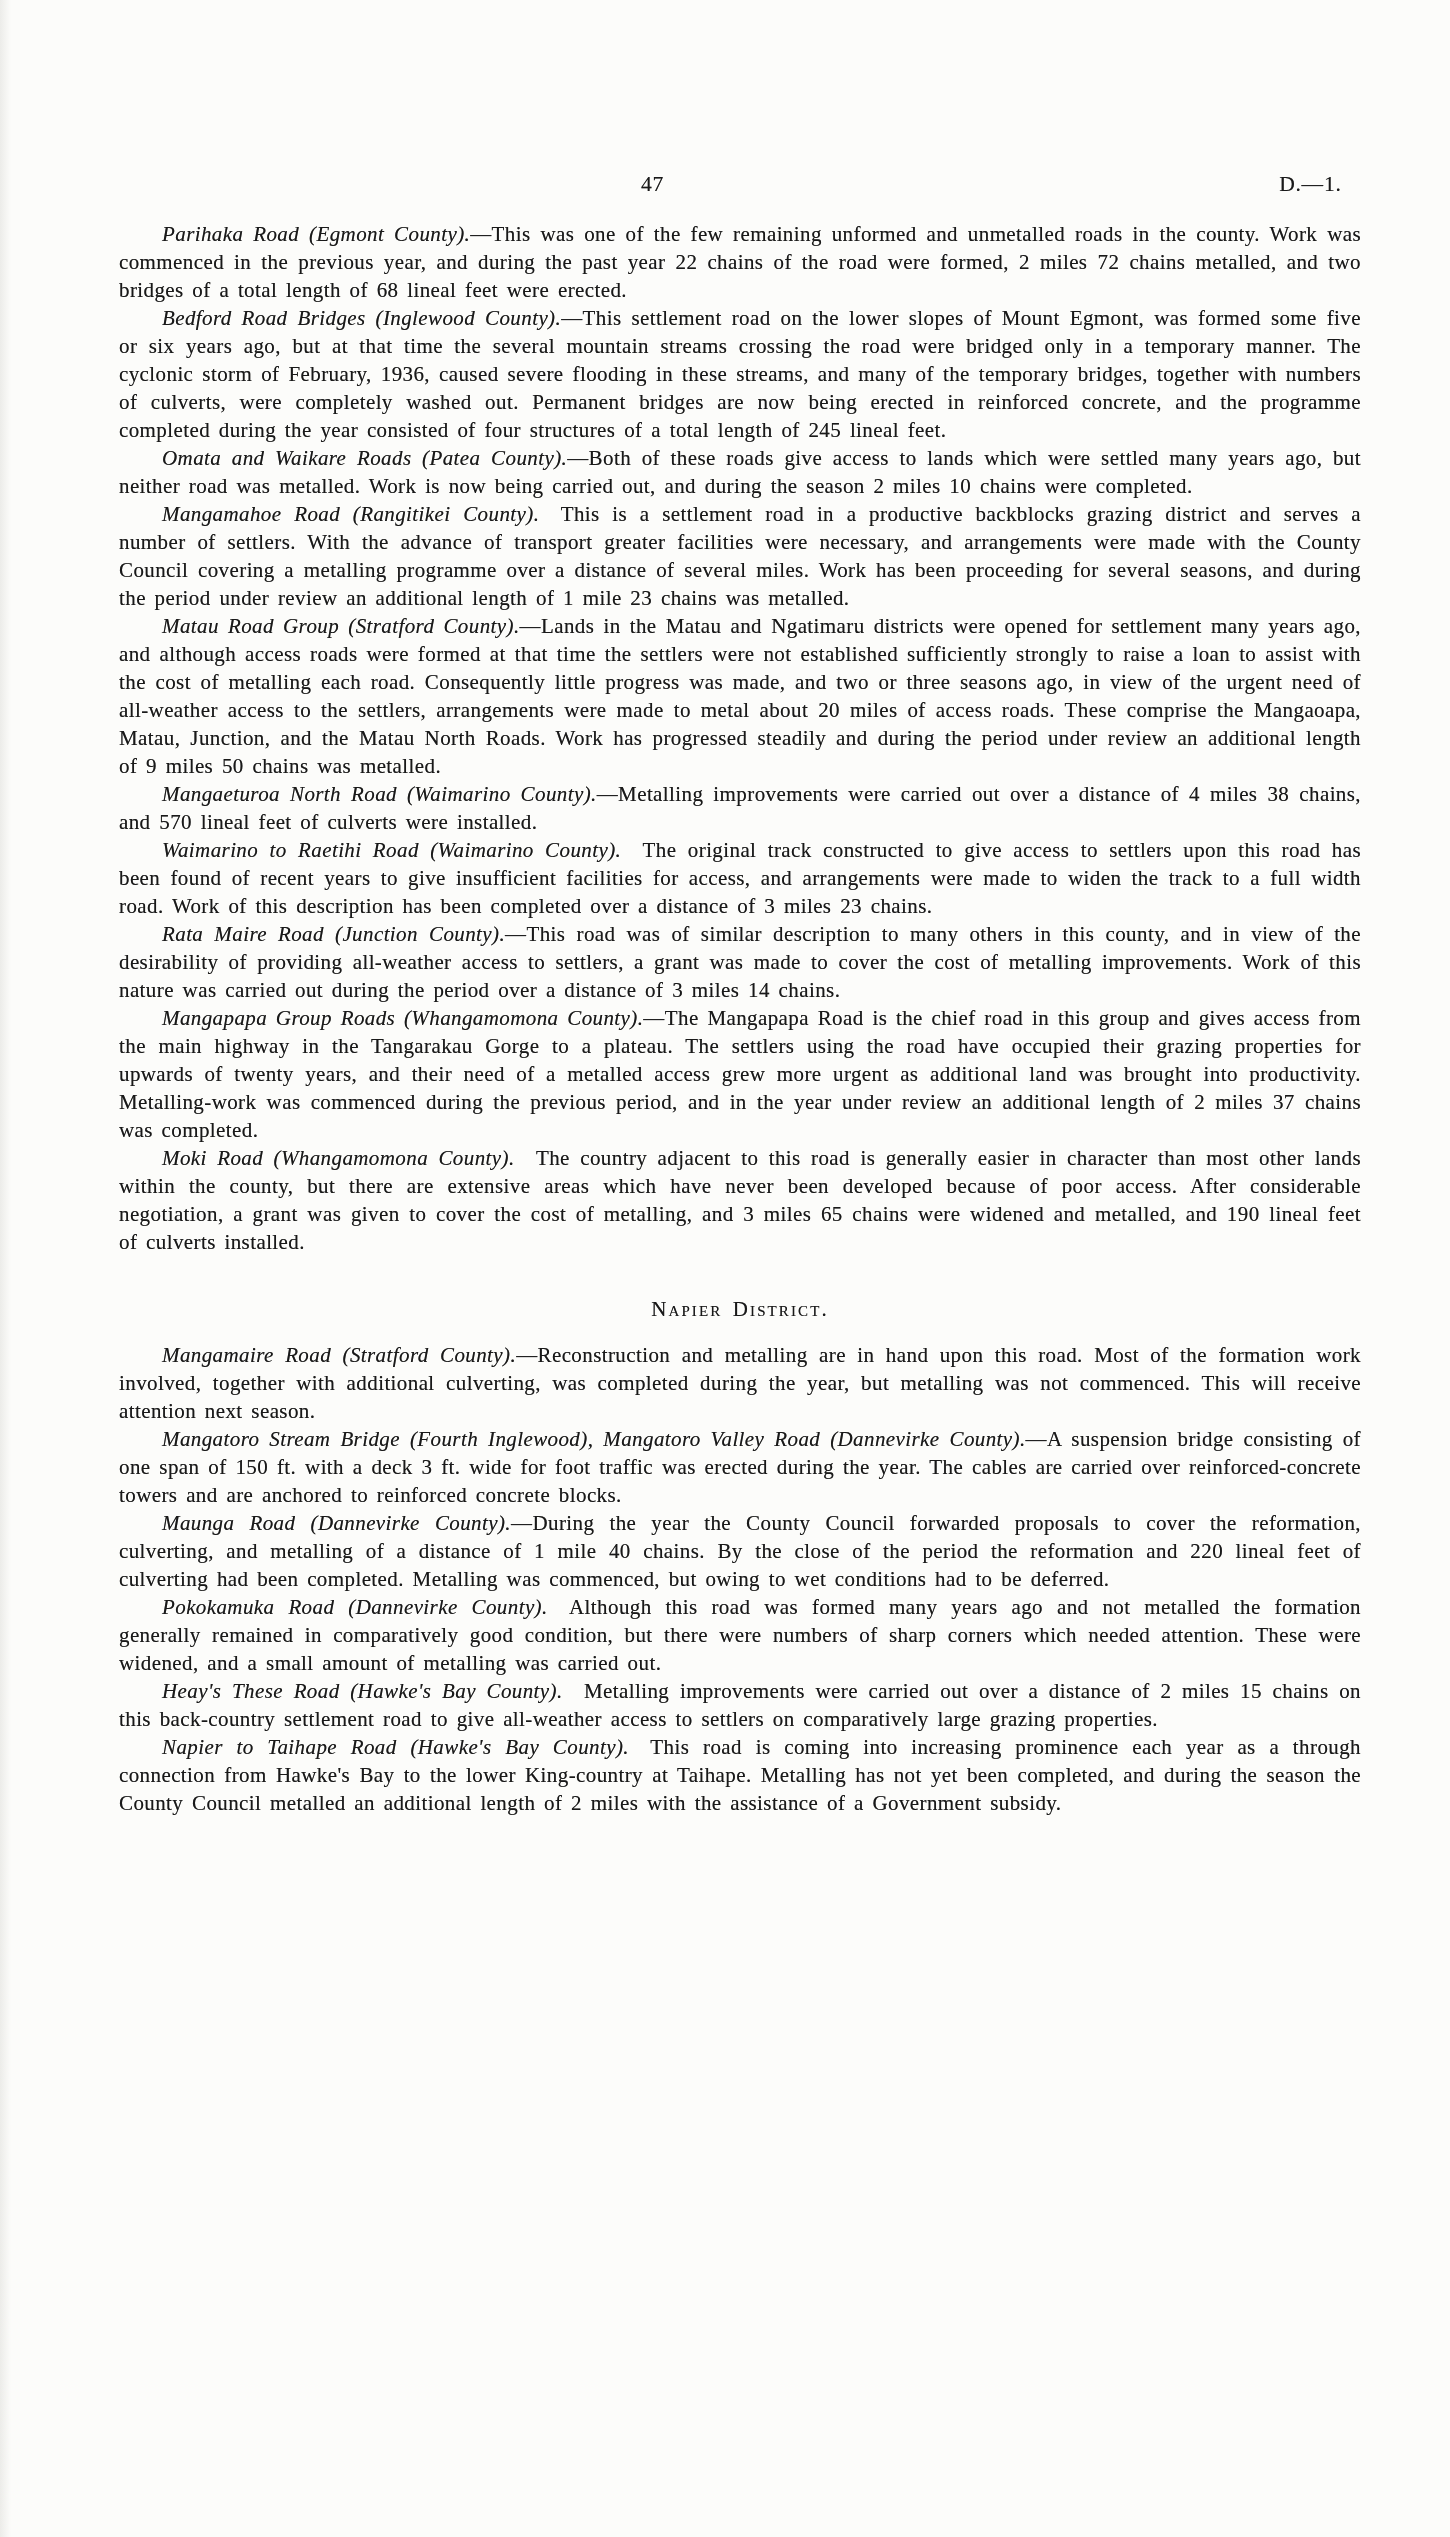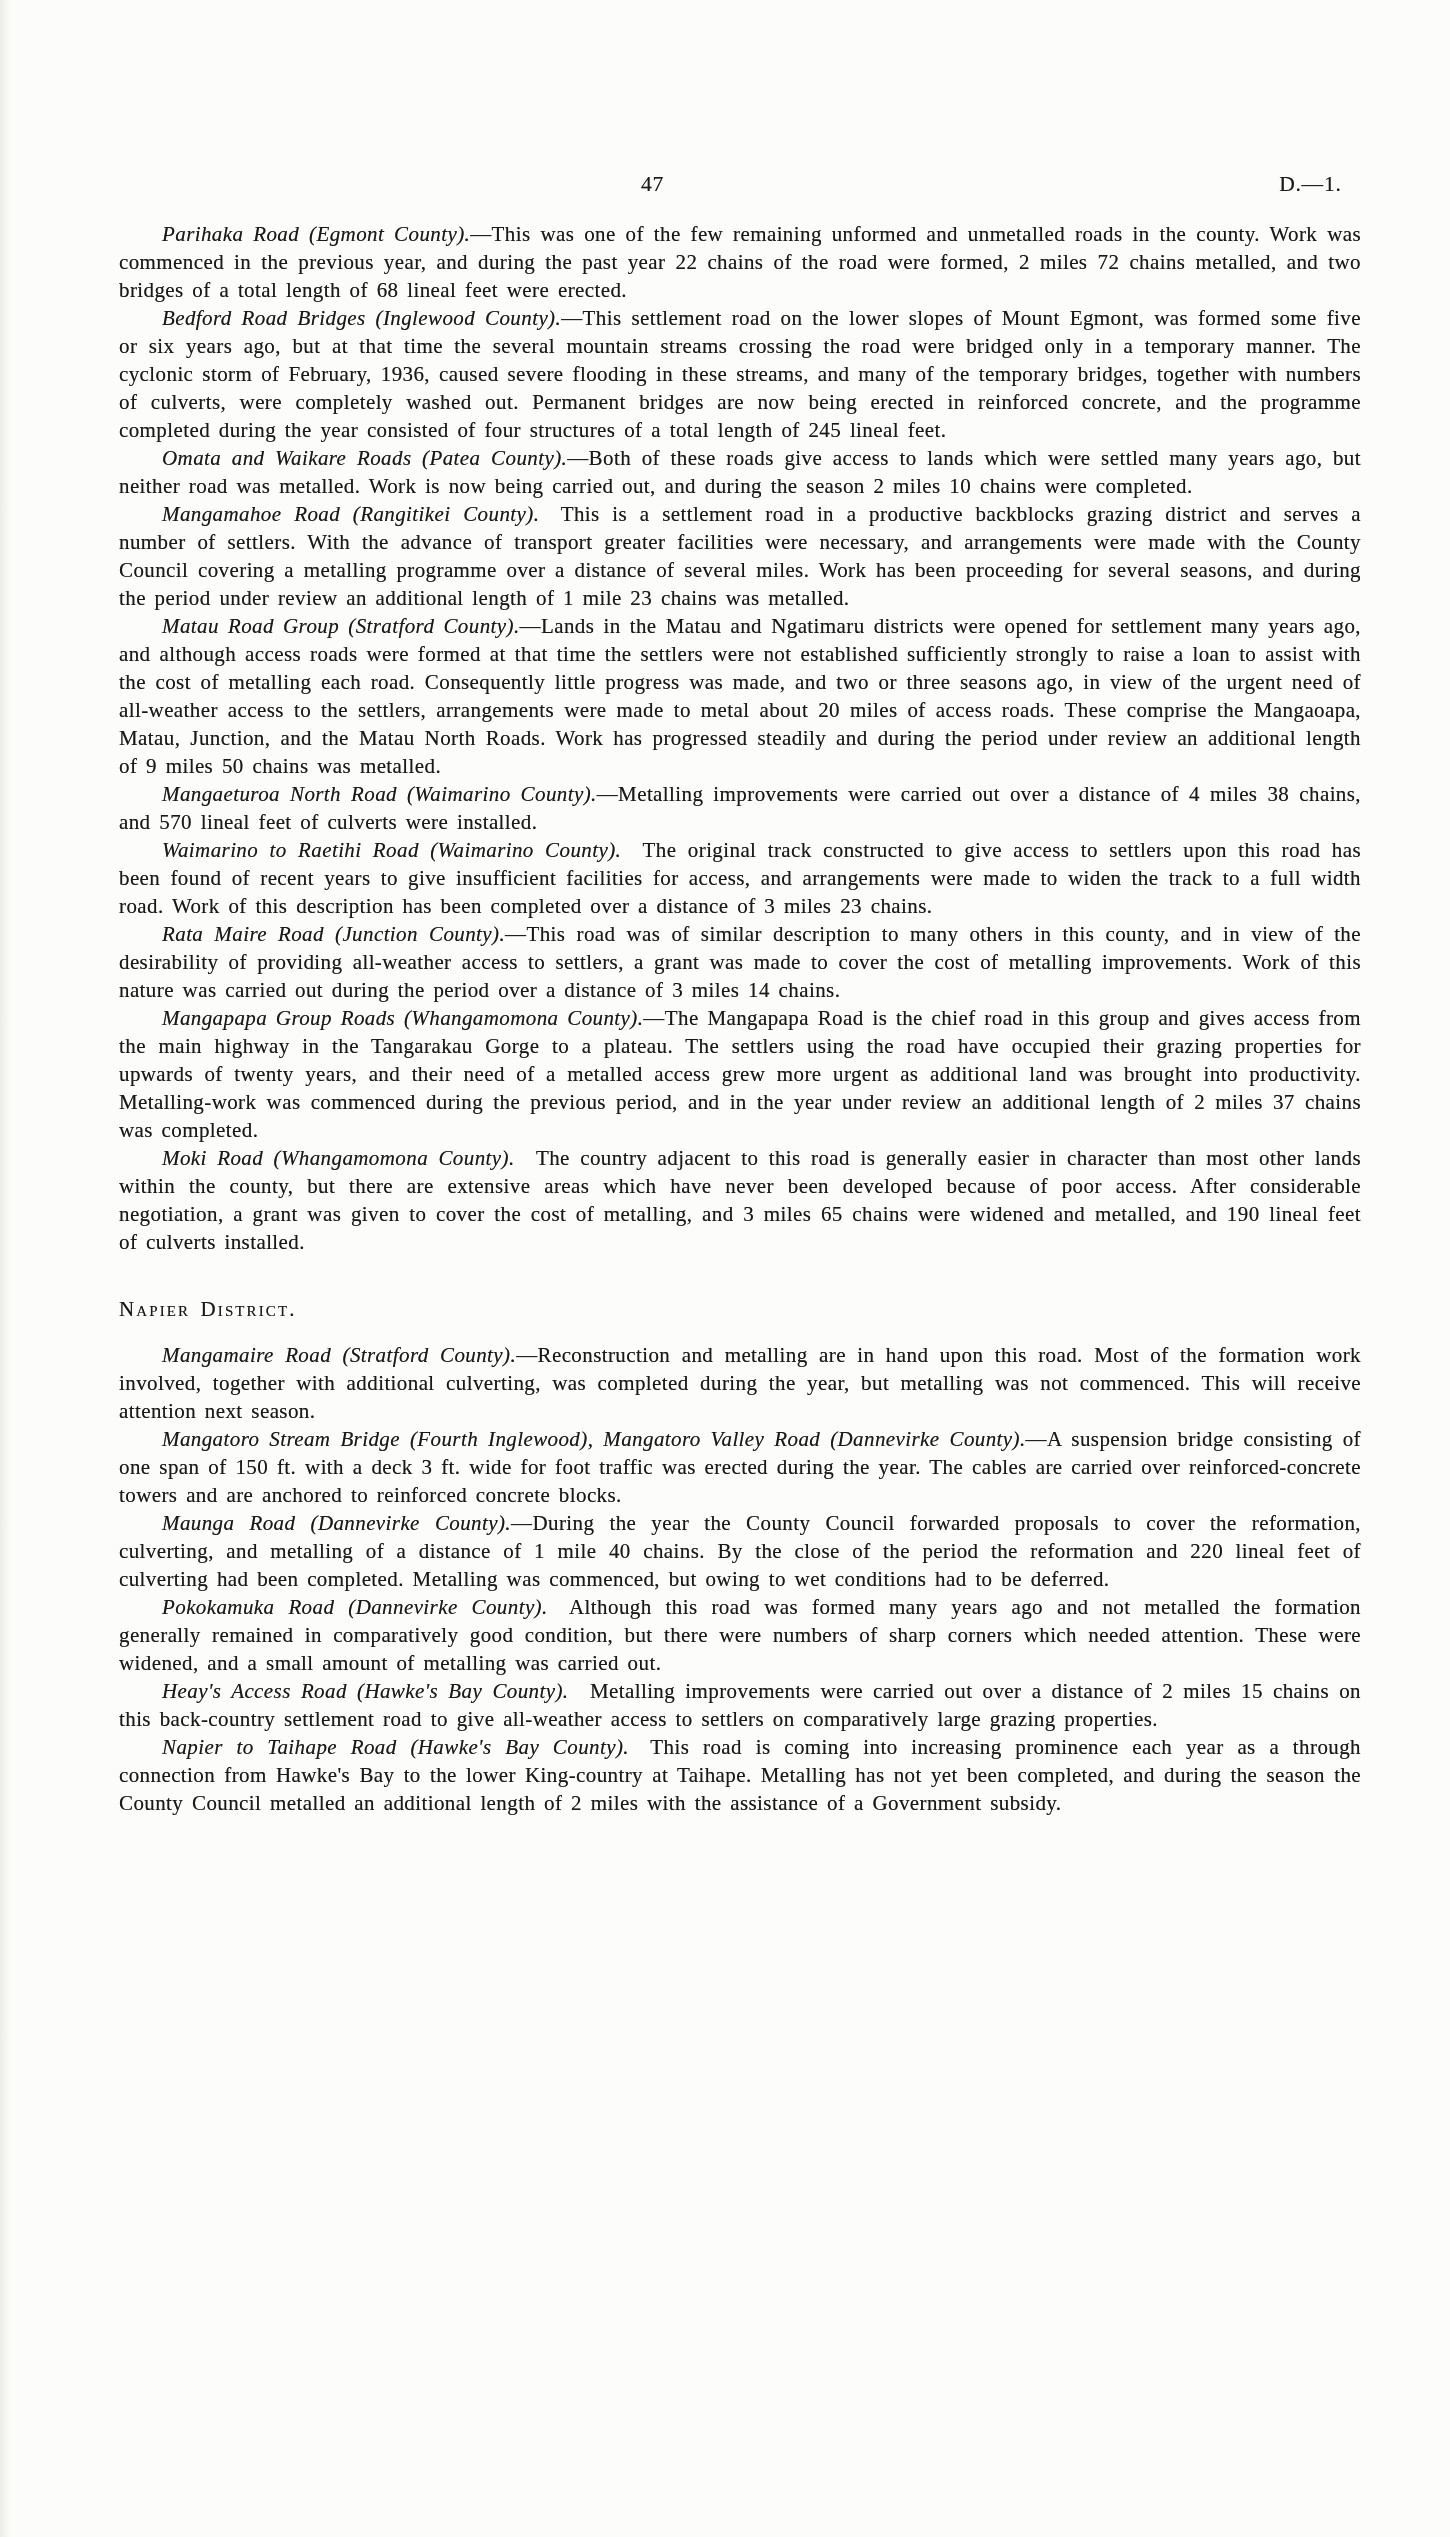--- a/index.html
+++ b/index.html
@@ -57,20 +57,21 @@
     text-indent: 43px;
   }
   .lead {
     font-style: italic;
     margin-top: 20px;
   }
   .district-heading {
     margin: 39px 0 18px 0;
     font-weight: normal;
     font-size: 21px;
+    text-align: center;
     text-indent: 0;
     font-variant: small-caps;
     letter-spacing: 2.1px;
   }
 </style>
 </head>
 <body>
 
 <div class="sheet">
 
@@ -104,20 +105,20 @@
     <h3 class="district-heading">Napier District.</h3>
 
     <p class="para"><i class="lead">Mangamaire Road (Stratford County).</i><span>—Reconstruction and metalling are in hand upon this road. Most of the formation work involved, together with additional culverting, was completed during the year, but metalling was not commenced. This will receive attention next season.</span></p>
 
     <p class="para"><i class="lead">Mangatoro Stream Bridge (Fourth Inglewood), Mangatoro Valley Road (Dannevirke County).</i><span>—A suspension bridge consisting of one span of 150 ft. with a deck 3 ft. wide for foot traffic was erected during the year. The cables are carried over reinforced-concrete towers and are anchored to reinforced concrete blocks.</span></p>
 
     <p class="para"><i class="lead">Maunga Road (Dannevirke County).</i><span>—During the year the County Council forwarded proposals to cover the reformation, culverting, and metalling of a distance of 1 mile 40 chains. By the close of the period the reformation and 220 lineal feet of culverting had been completed. Metalling was commenced, but owing to wet conditions had to be deferred.</span></p>
 
     <p class="para"><i class="lead">Pokokamuka Road (Dannevirke County).</i><span> Although this road was formed many years ago and not metalled the formation generally remained in comparatively good condition, but there were numbers of sharp corners which needed attention. These were widened, and a small amount of metalling was carried out.</span></p>
 
-    <p class="para"><i class="lead">Heay's Access Road (Hawke's Bay County).</i><span> Metalling improvements were carried out over a distance of 2 miles 15 chains on this back-country settlement road to give all-weather access to settlers on comparatively large grazing properties.</span></p>
+    <p class="para"><i class="lead">Heay's These Road (Hawke's Bay County).</i><span> Metalling improvements were carried out over a distance of 2 miles 15 chains on this back-country settlement road to give all-weather access to settlers on comparatively large grazing properties.</span></p>
 
     <p class="para"><i class="lead">Napier to Taihape Road (Hawke's Bay County).</i><span> This road is coming into increasing prominence each year as a through connection from Hawke's Bay to the lower King-country at Taihape. Metalling has not yet been completed, and during the season the County Council metalled an additional length of 2 miles with the assistance of a Government subsidy.</span></p>
 
 
   </div>
 </div>
 
 
 </body></html>

